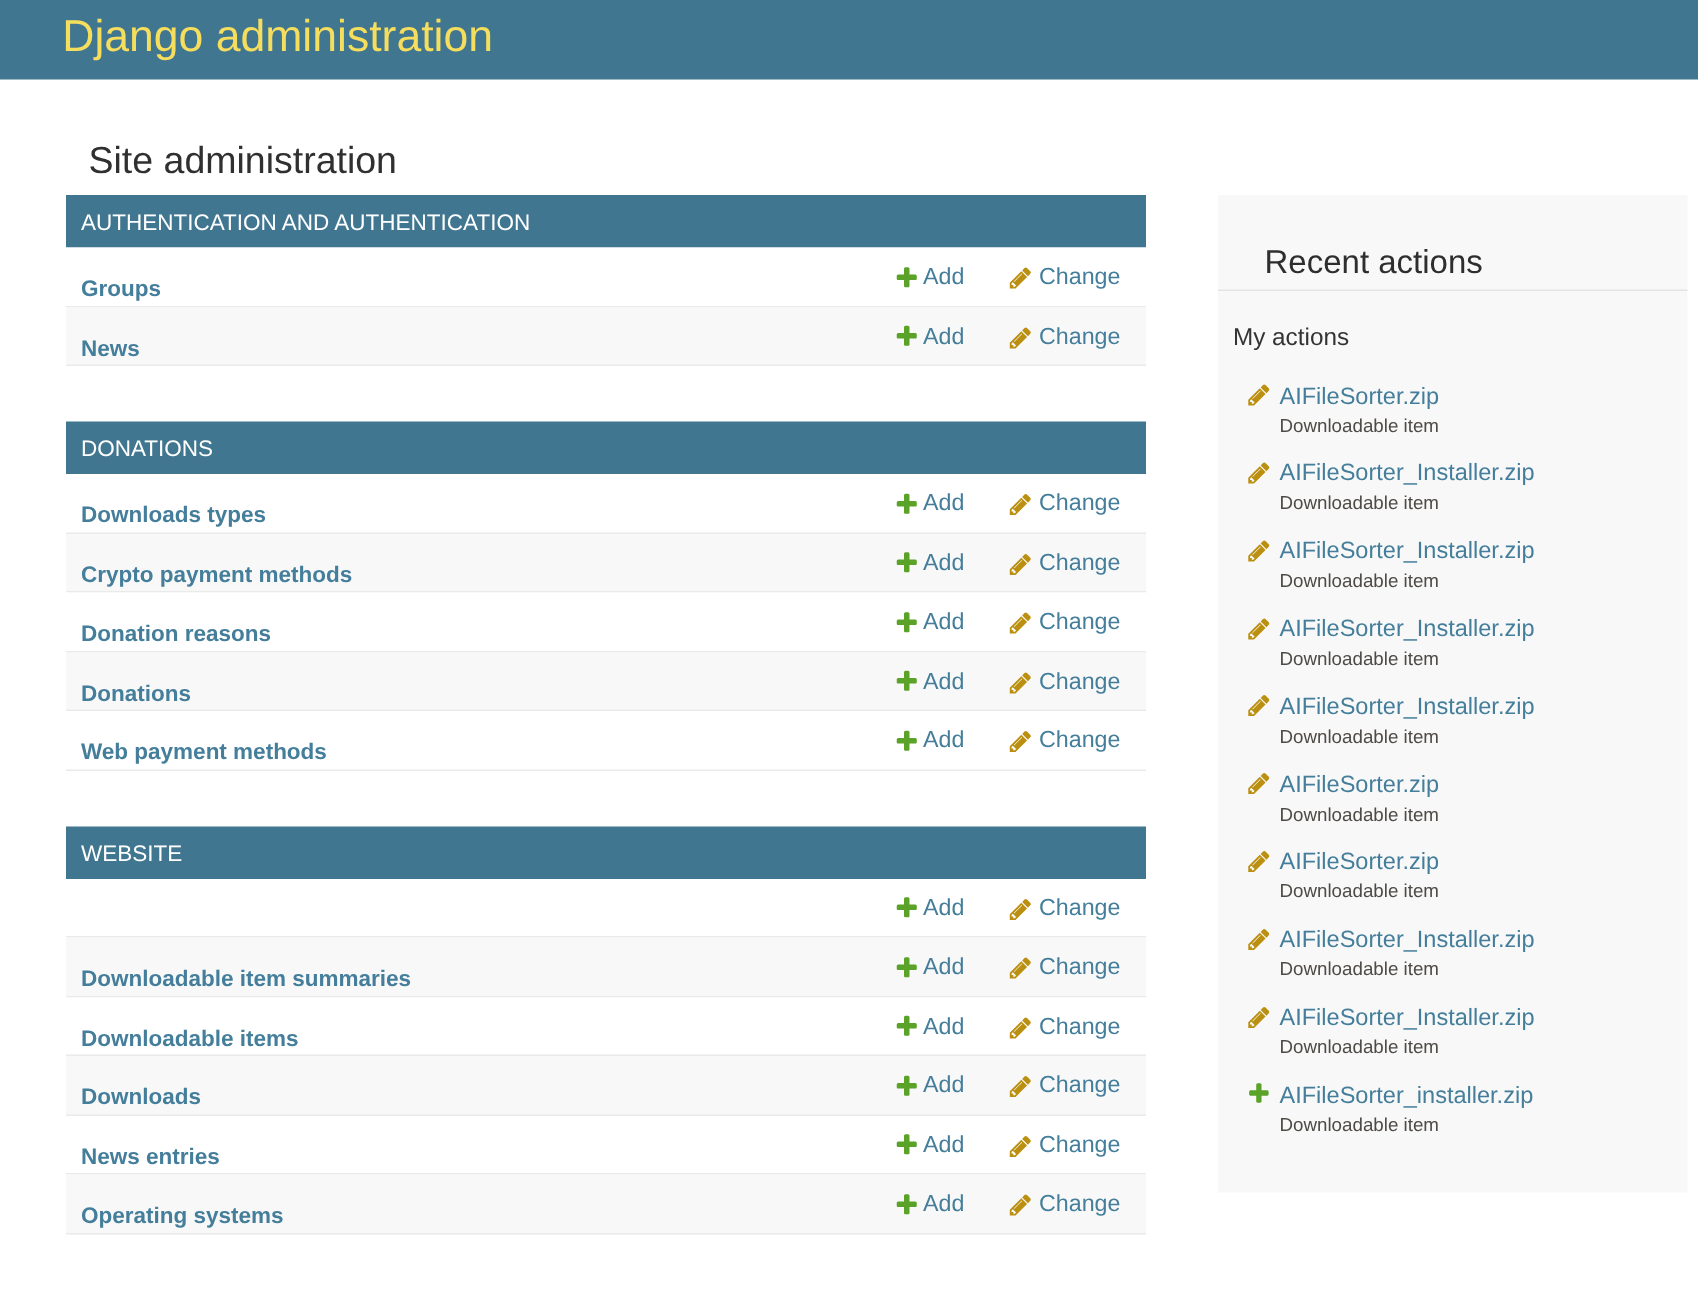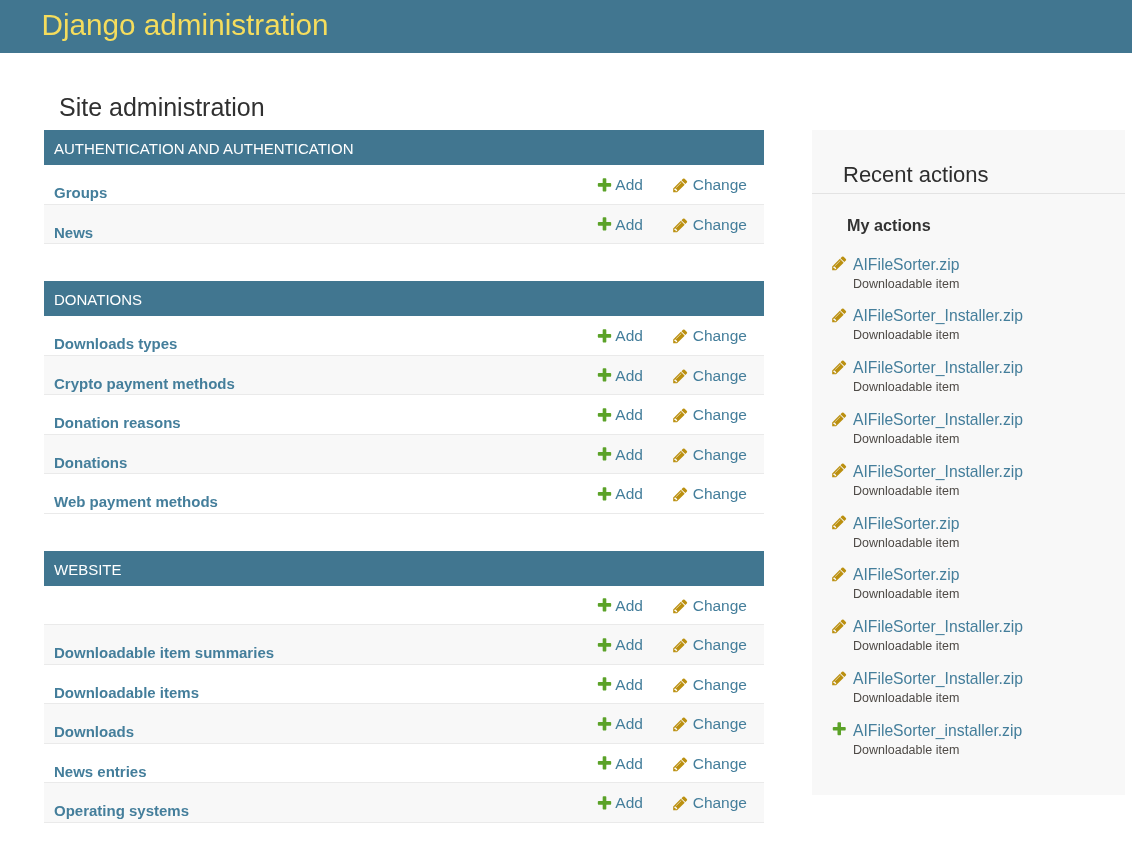--- a/index.html
+++ b/index.html
@@ -61,22 +61,22 @@
     position: absolute; left: 812px; top: 130px; width: 312.5px; height: 665px;
     background: var(--sidebar-bg, #f8f8f8);
   }
   #sidebar-head { height: 63.8px; border-bottom: 1px solid #e3e3e3; }
   #sidebar-title {
     position: absolute; left: 19px; top: 20.5px;
     font-size: 22px; line-height: 24px; font-weight: 400; color: #2e2e2e;
     margin: 12px;
   }
   #my-actions-title {
-    position: absolute; left: 35px; top: 87px;
-    font-size: 16.2px; line-height: 17px; font-weight: 700; color: #333333;
+    position: absolute; left: 10px; top: 87px;
+    font-size: 16.2px; line-height: 17px; font-weight: 400; color: #333333;
     margin: 0;
   }
   #action-list { list-style: none; margin: 0; padding: 0; position: absolute; left: 0; top: 123.7px; width: 100%; }
   .action-item { position: relative; padding-left: 41px; margin-bottom: 12.8px; }
   .action-item .icon { position: absolute; left: 19px; top: 1.6px; width: 16.55px; height: 16.55px; }
   .action-item svg.plus { width: 16.5px; height: 16.5px; top: 1.5px; }
   .action-item-link { display: block; font-size: 15.7px; line-height: 21px; color: var(--link-color, #447e9b); font-weight: 400; }
   .action-item-type { display: block; font-size: 12.5px; line-height: 18px; color: #4e4a46; }
 
   svg.plus path { fill: var(--add-icon-color, #5ba228); }

